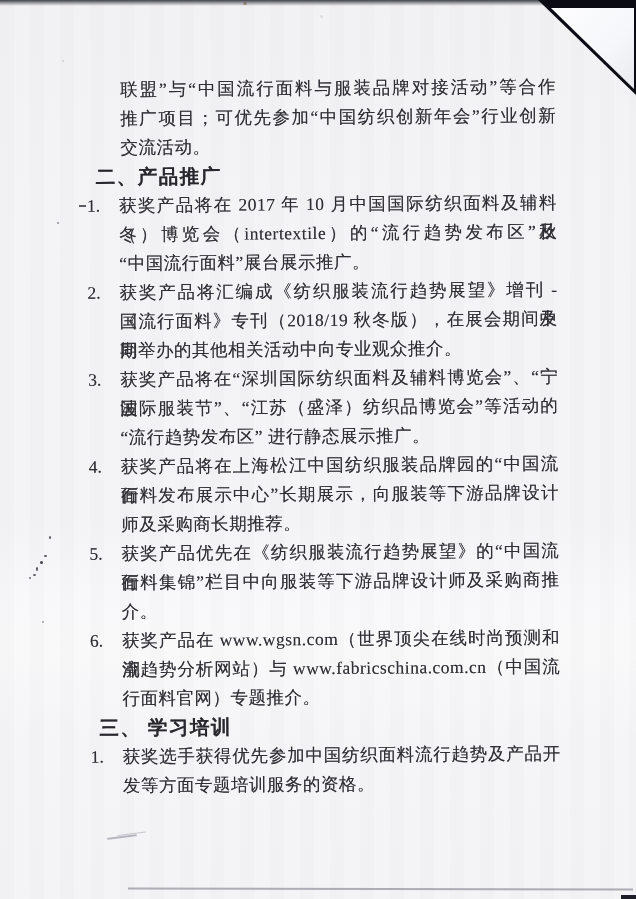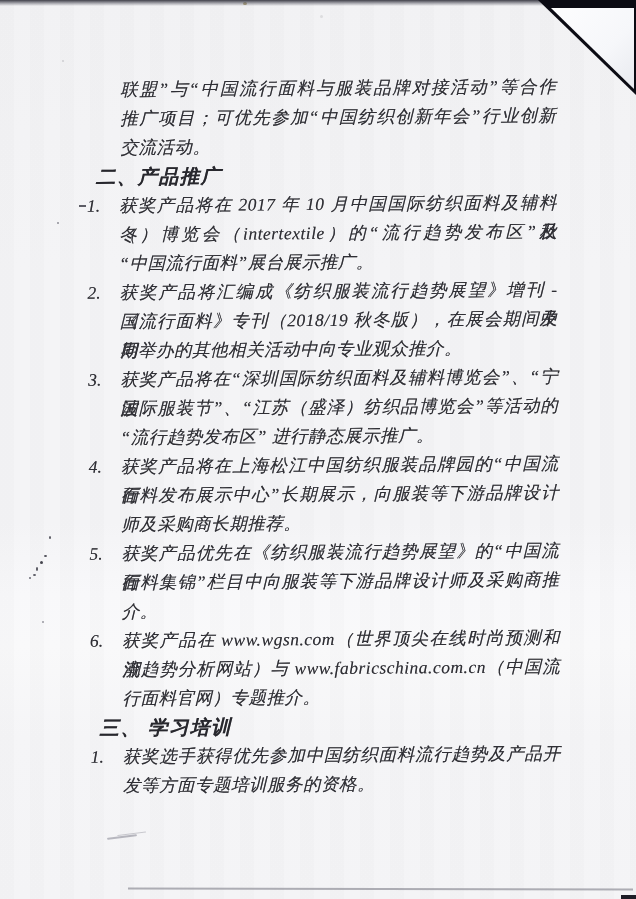--- a/index.html
+++ b/index.html
@@ -9,21 +9,20 @@
     background: #e9e9ec;
   }
   .page {
     position: relative;
     width: 636px; height: 899px;
     overflow: hidden;
     background:
       linear-gradient(to bottom,
         #f2f2f4 0%, #f4f4f6 30%, #f4f4f6 58%,
         #f8f8fa 66%, #f9f9fa 72%, #f5f5f7 82%, #f4f4f6 100%);
-    font-style: italic;
   }
   
   .page::after {
     content: "";
     position: absolute; inset: 0;
     background: repeating-linear-gradient(to right,
       rgba(0,0,0,0.012) 0 14px, rgba(255,255,255,0.015) 14px 30px);
     pointer-events: none;
   }
 

